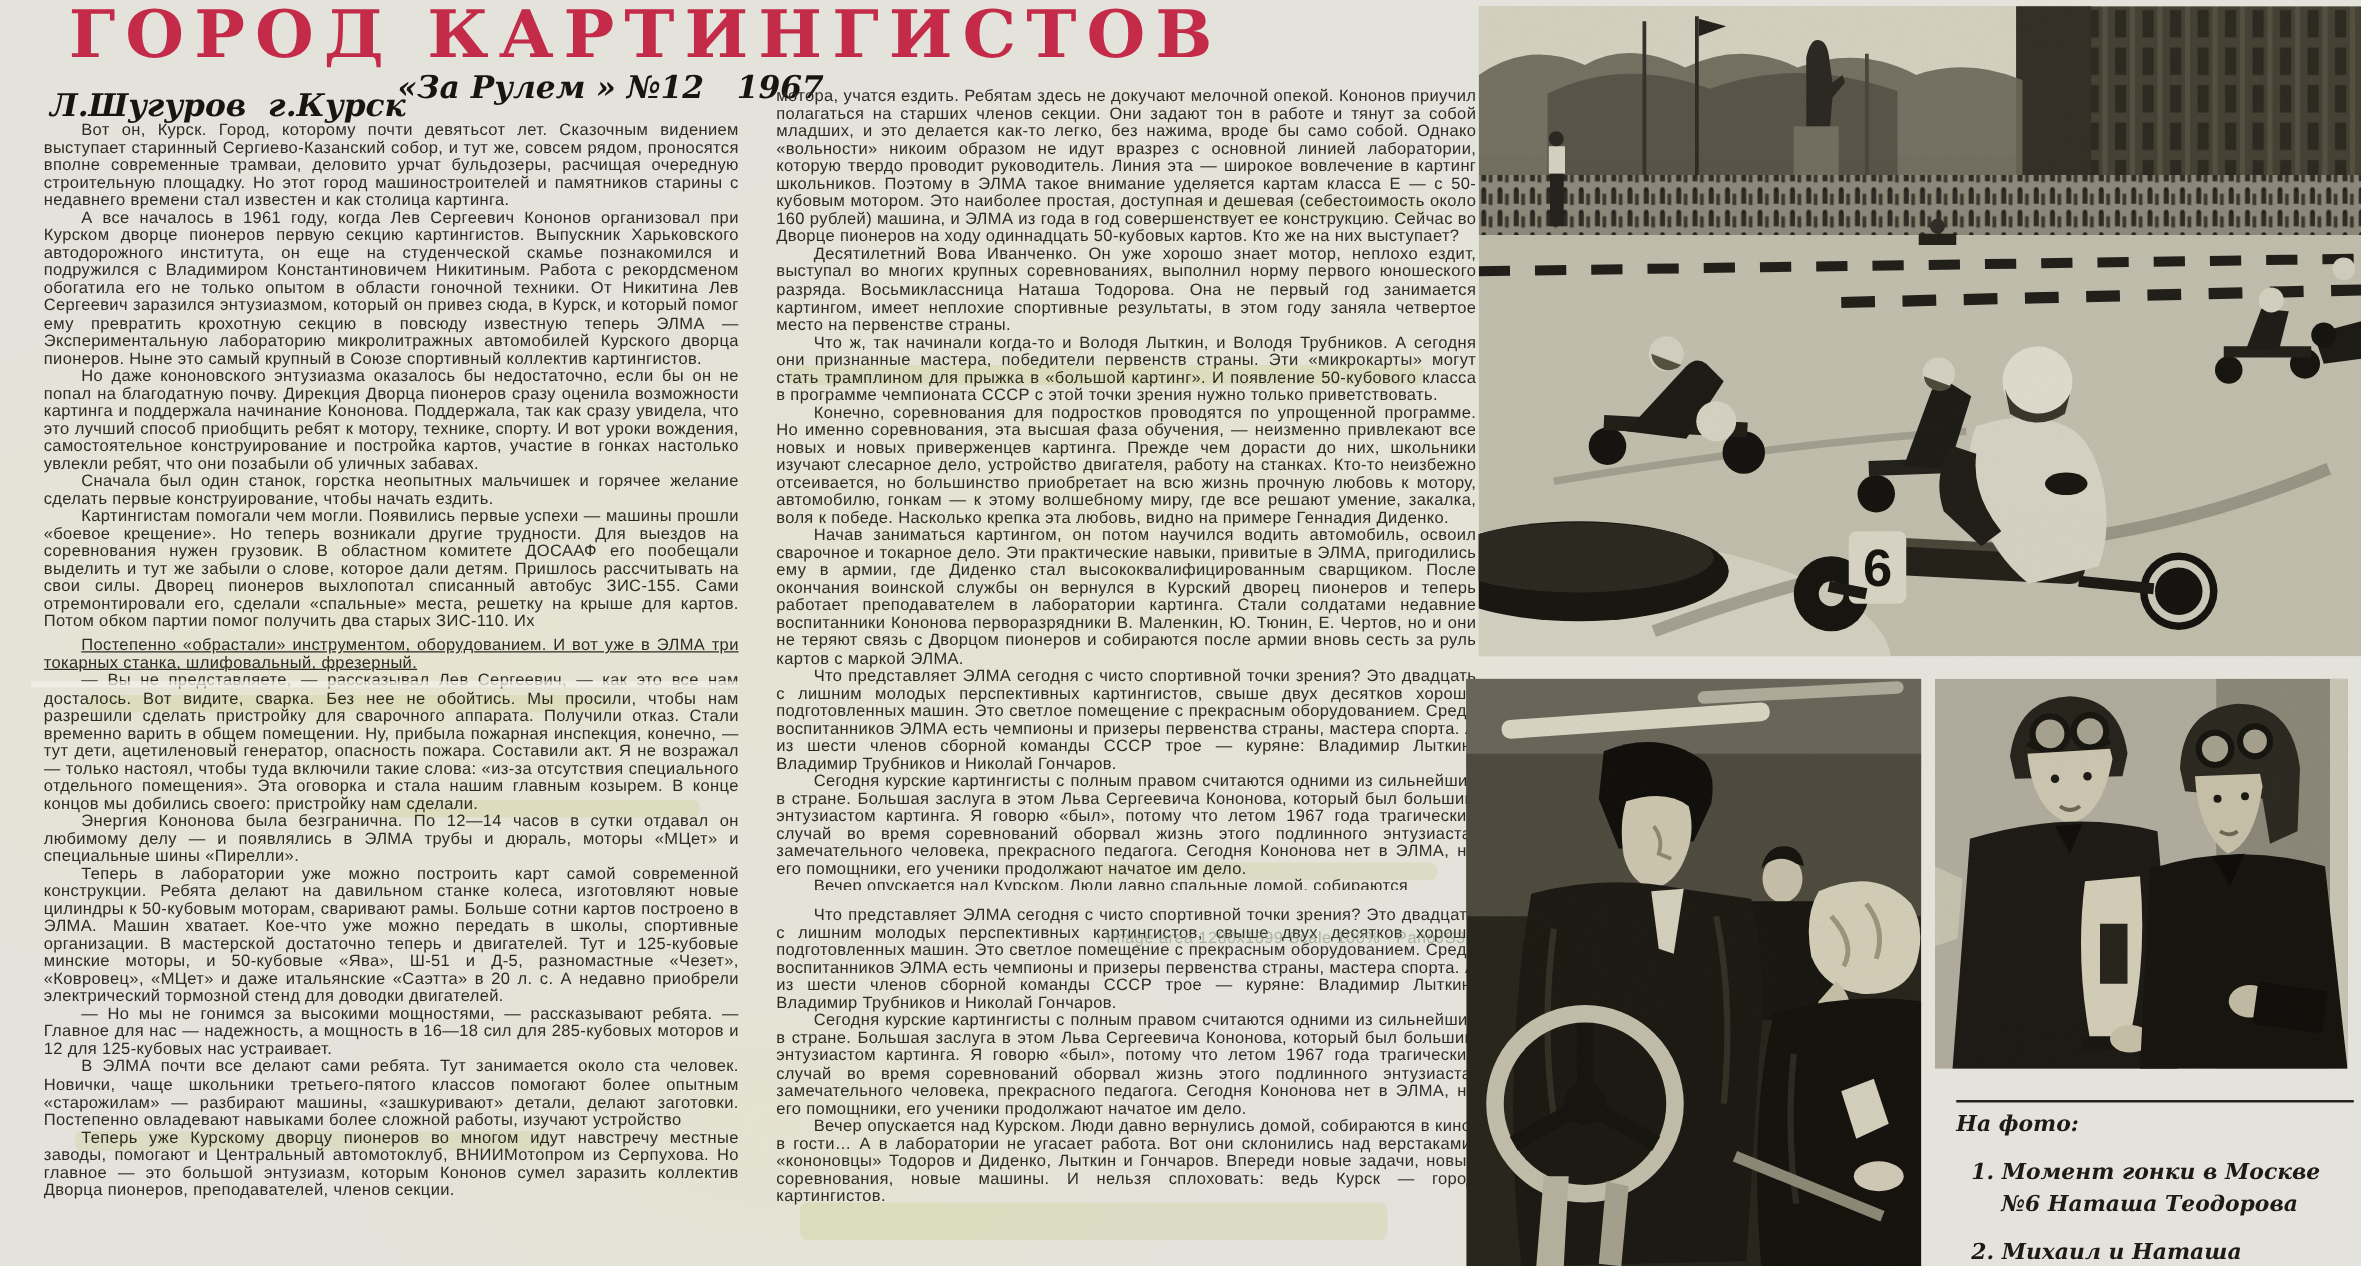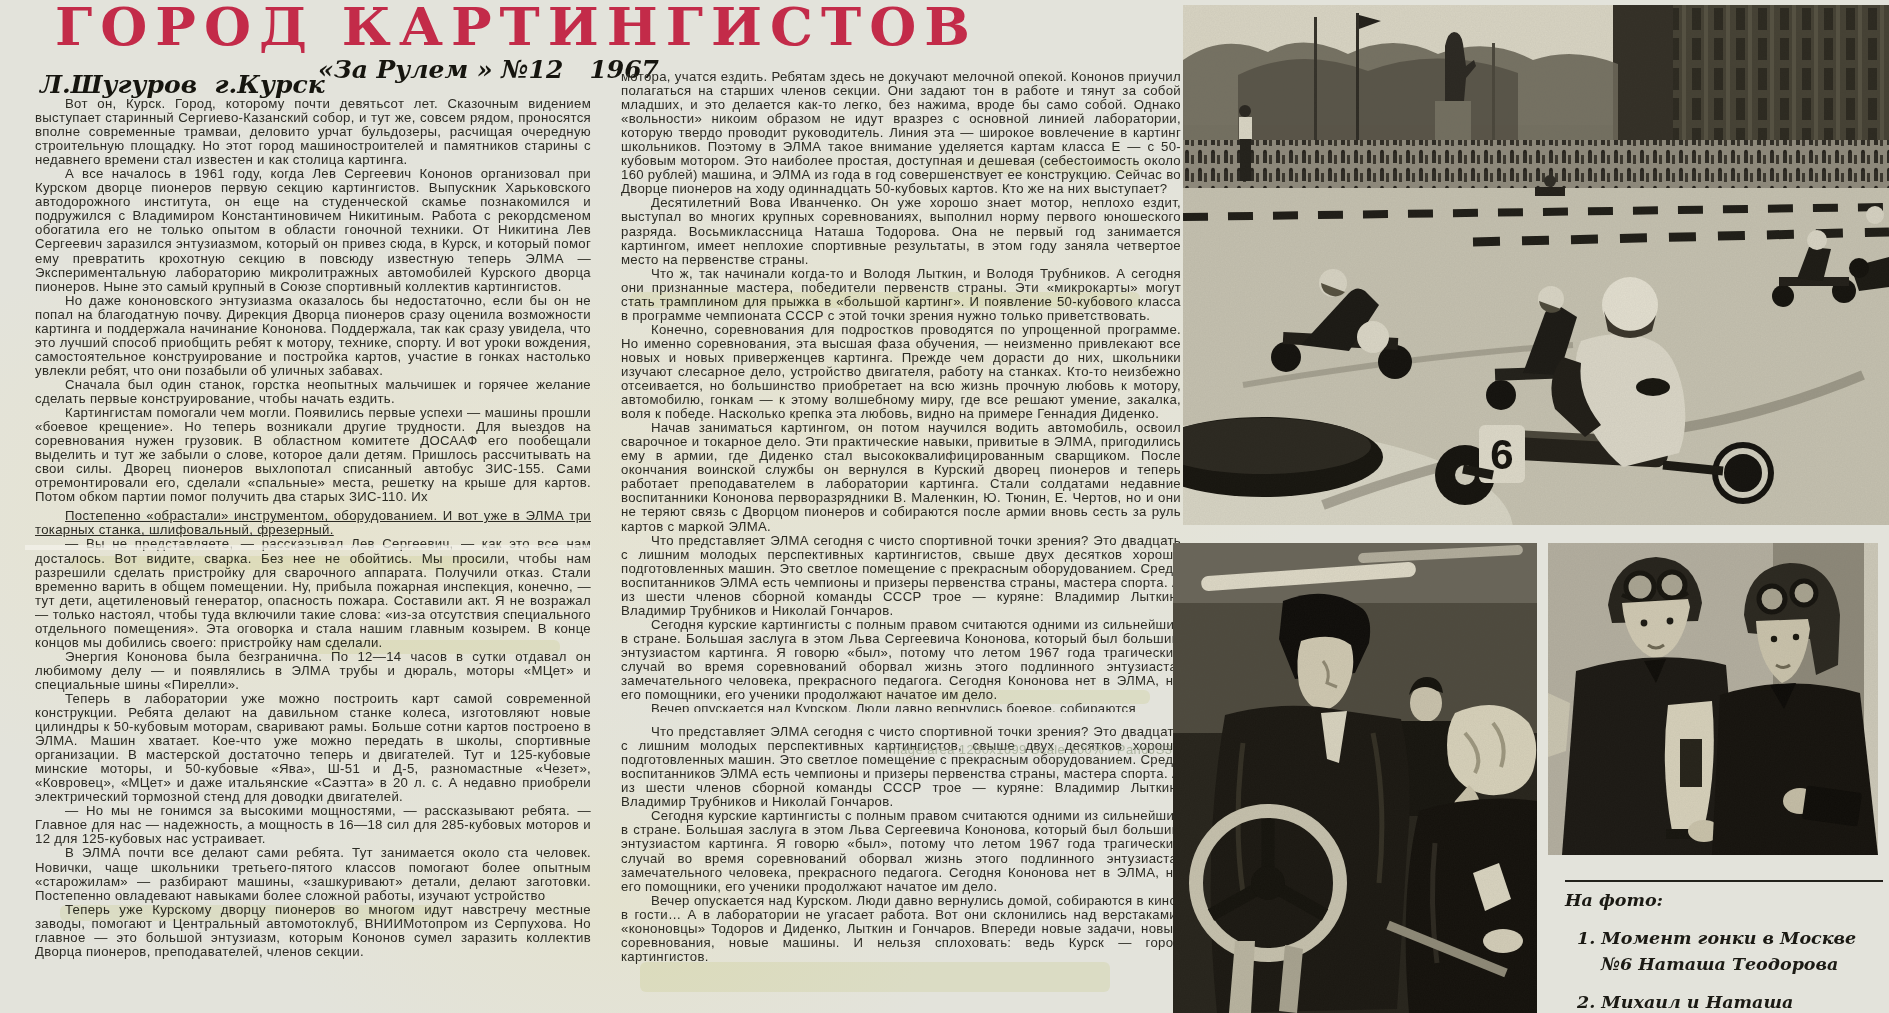--- a/index.html
+++ b/index.html
@@ -90,21 +90,21 @@
   <div class="col col2">
     <div class="part1">
         <p>мотора, учатся ездить. Ребятам здесь не докучают мелочной опекой. Кононов приучил полагаться на старших членов секции. Они задают тон в работе и тянут за собой младших, и это делается как-то легко, без нажима, вроде бы само собой. Однако «вольности» никоим образом не идут вразрез с основной линией лаборатории, которую твердо проводит руководитель. Линия эта — широкое вовлечение в картинг школьников. Поэтому в ЭЛМА такое внимание уделяется картам класса Е — с 50-кубовым мотором. Это наиболее простая, доступная и дешевая (себестоимость около 160 рублей) машина, и ЭЛМА из года в год совершенствует ее конструкцию. Сейчас во Дворце пионеров на ходу одиннадцать 50-кубовых картов. Кто же на них выступает?</p>
         <p>Десятилетний Вова Иванченко. Он уже хорошо знает мотор, неплохо ездит, выступал во многих крупных соревнованиях, выполнил норму первого юношеского разряда. Восьмиклассница Наташа Тодорова. Она не первый год занимается картингом, имеет неплохие спортивные результаты, в этом году заняла четвертое место на первенстве страны.</p>
         <p>Что ж, так начинали когда-то и Володя Лыткин, и Володя Трубников. А сегодня они признанные мастера, победители первенств страны. Эти «микрокарты» могут стать трамплином для прыжка в «большой картинг». И появление 50-кубового класса в программе чемпионата СССР  с этой точки зрения нужно только приветствовать.</p>
         <p>Конечно, соревнования для подростков проводятся по упрощенной программе. Но именно соревнования, эта высшая фаза обучения, — неизменно привлекают все новых и новых приверженцев картинга. Прежде чем дорасти до них, школьники изучают слесарное дело, устройство двигателя, работу на станках. Кто-то неизбежно отсеивается, но большинство приобретает на всю жизнь прочную любовь к мотору, автомобилю, гонкам — к этому волшебному миру, где все решают умение, закалка, воля к победе. Насколько крепка эта любовь, видно на примере Геннадия Диденко.</p>
         <p>Начав заниматься картингом, он потом научился водить автомобиль, освоил сварочное и токарное дело. Эти практические навыки, привитые в ЭЛМА, пригодились ему в армии, где Диденко стал высококвалифицированным сварщиком. После окончания воинской службы он вернулся в Курский дворец пионеров и теперь работает преподавателем в лаборатории картинга. Стали солдатами недавние воспитанники Кононова перворазрядники В. Маленкин, Ю. Тюнин, Е. Чертов, но и они не теряют связь с Дворцом пионеров и собираются после армии вновь сесть за руль картов с маркой ЭЛМА.</p>
         <p>Что представляет ЭЛМА сегодня с чисто спортивной точки зрения? Это двадцать с лишним молодых перспективных картингистов, свыше двух десятков хорошо подготовленных машин. Это светлое помещение с прекрасным оборудованием. Среди воспитанников ЭЛМА есть чемпионы и призеры первенства страны, мастера спорта. А из шести членов сборной команды СССР трое — куряне: Владимир Лыткин, Владимир Трубников и Николай Гончаров.</p>
         <p>Сегодня курские картингисты с полным правом считаются одними из сильнейших в стране. Большая заслуга в этом Льва Сергеевича Кононова,  который был большим энтузиастом картинга. Я говорю «был», потому что летом 1967 года трагический случай во время соревнований оборвал жизнь этого подлинного энтузиаста, замечательного человека, прекрасного педагога. Сегодня Кононова нет в ЭЛМА, но его помощники, его ученики продолжают начатое им дело.</p>
       </div>
-    <div class="clipped-line">Вечер опускается над Курском. Люди давно вернулись боевое, собираются</div>
+    <div class="clipped-line">Вечер опускается над Курском. Люди давно спальные домой, собираются</div>
     <div class="seam-gap"></div>
     <div class="part2">
         <p>Что представляет ЭЛМА сегодня с чисто спортивной точки зрения? Это двадцать с лишним молодых перспективных картингистов, свыше двух десятков хорошо подготовленных машин. Это светлое помещение с прекрасным оборудованием. Среди воспитанников ЭЛМА есть чемпионы и призеры первенства страны, мастера спорта. А из шести членов сборной команды СССР трое — куряне: Владимир Лыткин, Владимир Трубников и Николай Гончаров.</p>
         <p>Сегодня курские картингисты с полным правом считаются одними из сильнейших в стране. Большая заслуга в этом Льва Сергеевича Кононова,  который был большим энтузиастом картинга. Я говорю «был», потому что летом 1967 года трагический случай во время соревнований оборвал жизнь этого подлинного энтузиаста, замечательного человека, прекрасного педагога. Сегодня Кононова нет в ЭЛМА, но его помощники, его ученики продолжают начатое им дело.</p>
         <p>Вечер опускается над Курском. Люди давно вернулись домой, собираются в кино, в гости… А в лаборатории не угасает работа. Вот они склонились над верстаками, «кононовцы» Тодоров и Диденко, Лыткин и Гончаров. Впереди новые задачи, новые соревнования, новые машины. И нельзя сплоховать: ведь Курск — город картингистов.</p>
       </div>
   </div>
 
   <div class="watermark">Image area 1280x1699 Scale 100% - PanoJS3</div>
 

